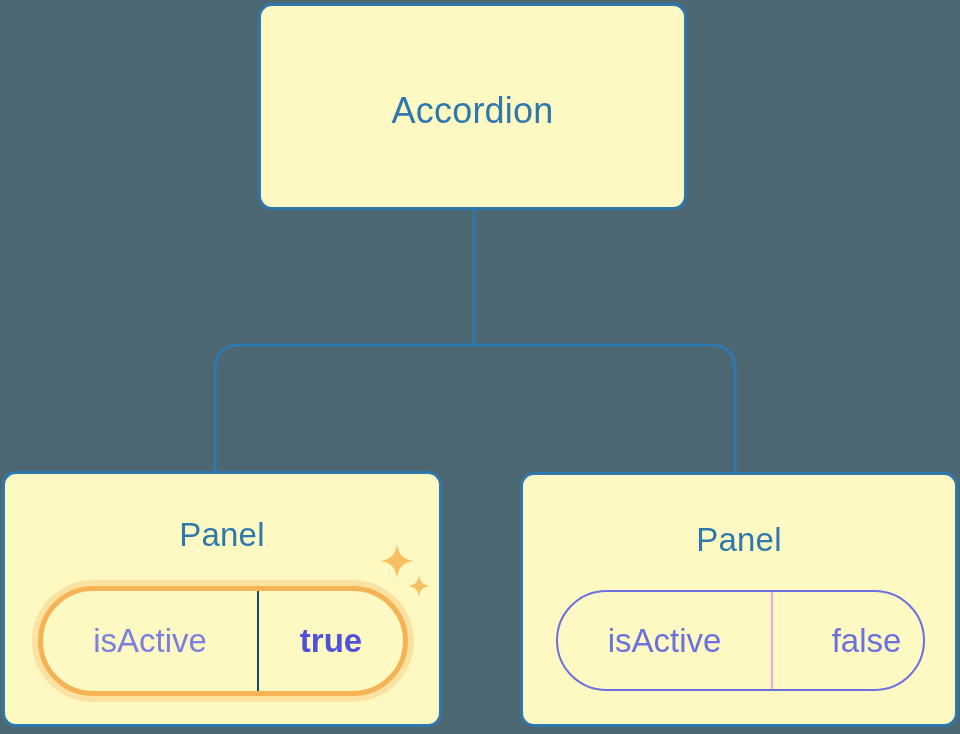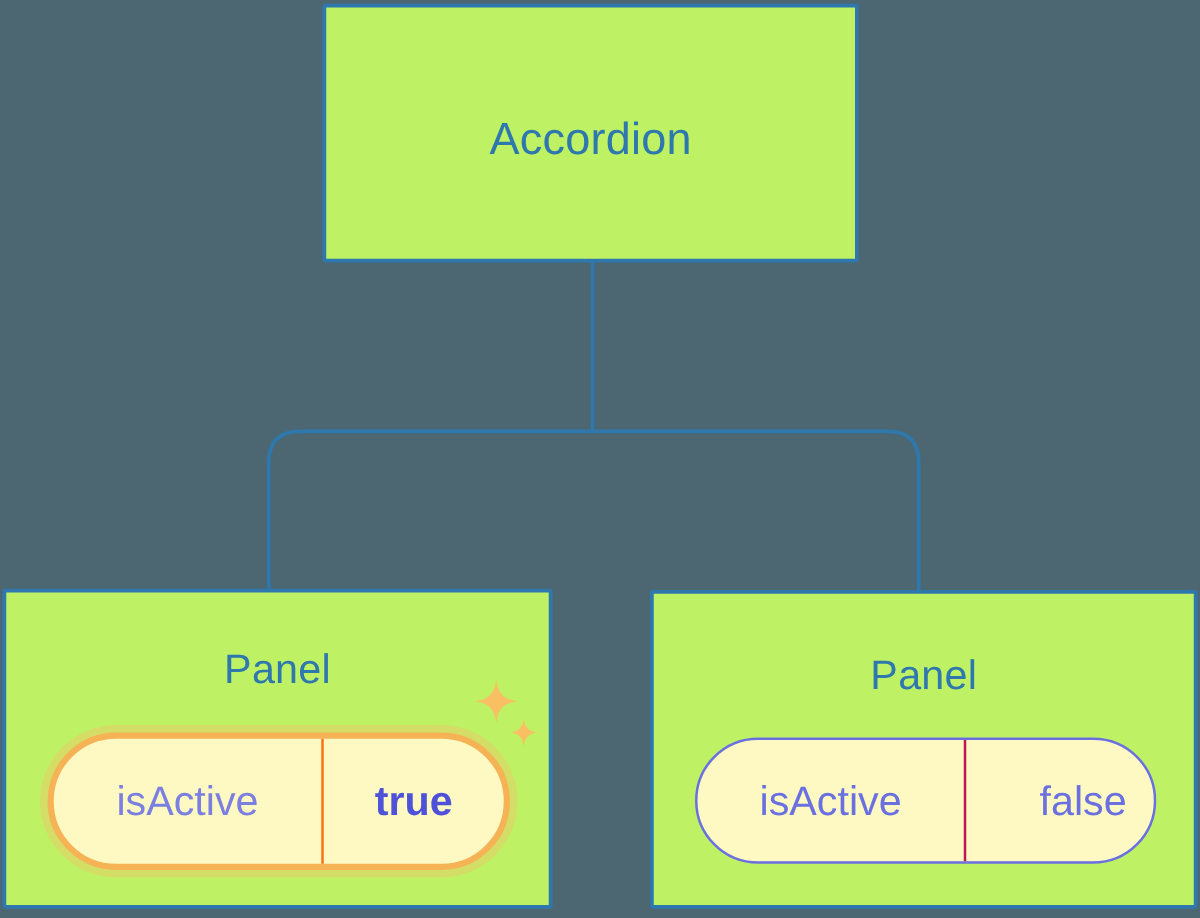--- a/index.html
+++ b/index.html
@@ -26,23 +26,23 @@
     left: 0;
     top: 0;
     width: 960px;
     height: 734px;
     pointer-events: none;
   }
 
   
   .node-card {
     position: absolute;
-    background: #bef264;
+    background: #fef9c3;
     border: 3px solid #2f78ad;
-    border-radius: 2px;
+    border-radius: 14px;
     box-sizing: border-box;
   }
   #accordion-card {
     left: 258px;
     top: 3px;
     width: 429px;
     height: 207px;
   }
   #panel-card-left {
     left: 2px;
@@ -102,39 +102,39 @@
   .prop-pill.plain {
     border: 2px solid #6b70e0;
   }
   .prop-pill.plain .prop-key,
   .prop-pill.plain .prop-val {
     color: #6b70e0;
     font-size: 33px;
     font-weight: 400;
   }
   .prop-pill.plain .prop-val {
-    border-left: 2px solid #be185d;
+    border-left: 2px solid #f9a8d4;
     padding-left: 37px;
   }
 
   
   .prop-pill.highlight {
     border: 5px solid #f5b355;
     box-shadow: 0 0 0 6px rgba(247, 188, 106, 0.38);
   }
   .prop-pill.highlight .prop-key {
     color: #7b7fe0;
     font-size: 33px;
     font-weight: 400;
   }
   .prop-pill.highlight .prop-val {
     color: #4f52d8;
     font-size: 33px;
     font-weight: 700;
-    border-left: 2px solid #f97316;
+    border-left: 2px solid #0c4a6e;
   }
 
   #pill-left {
     left: 38px;
     top: 586px;
     width: 370px;
     height: 110px;
   }
   #pill-left .prop-key { width: 214px; }
   #pill-left .prop-val { width: 146px; }

